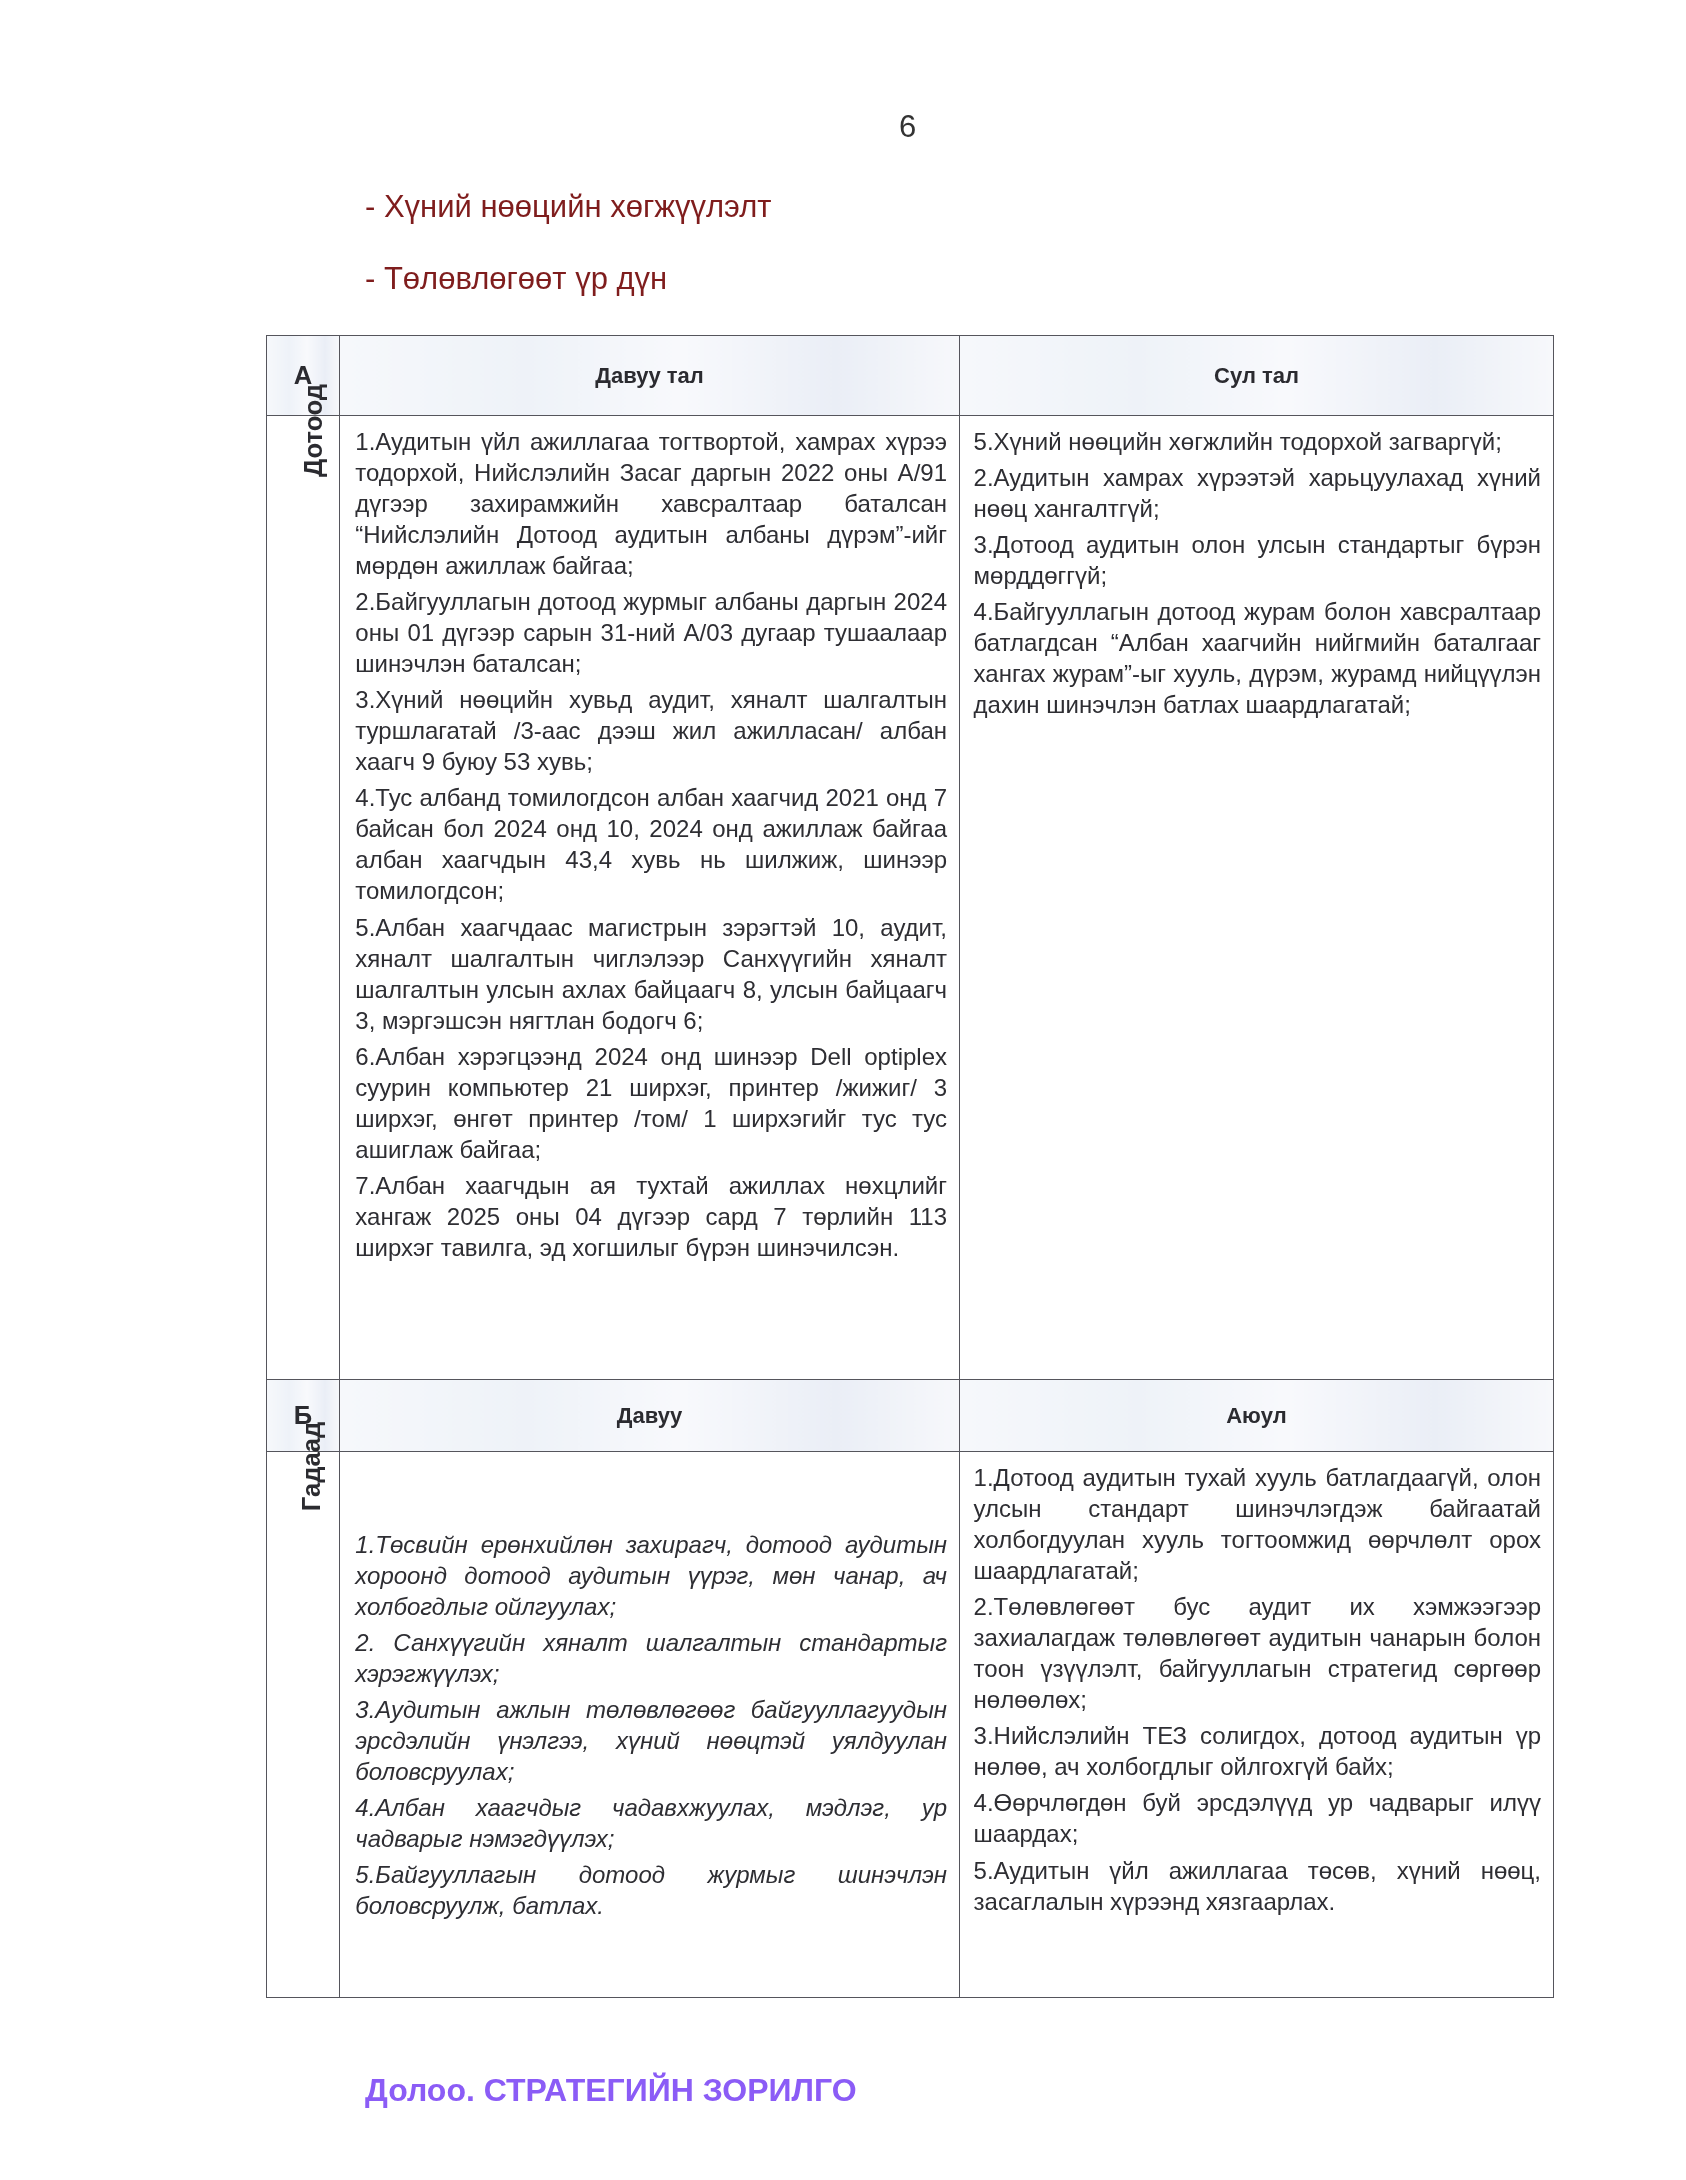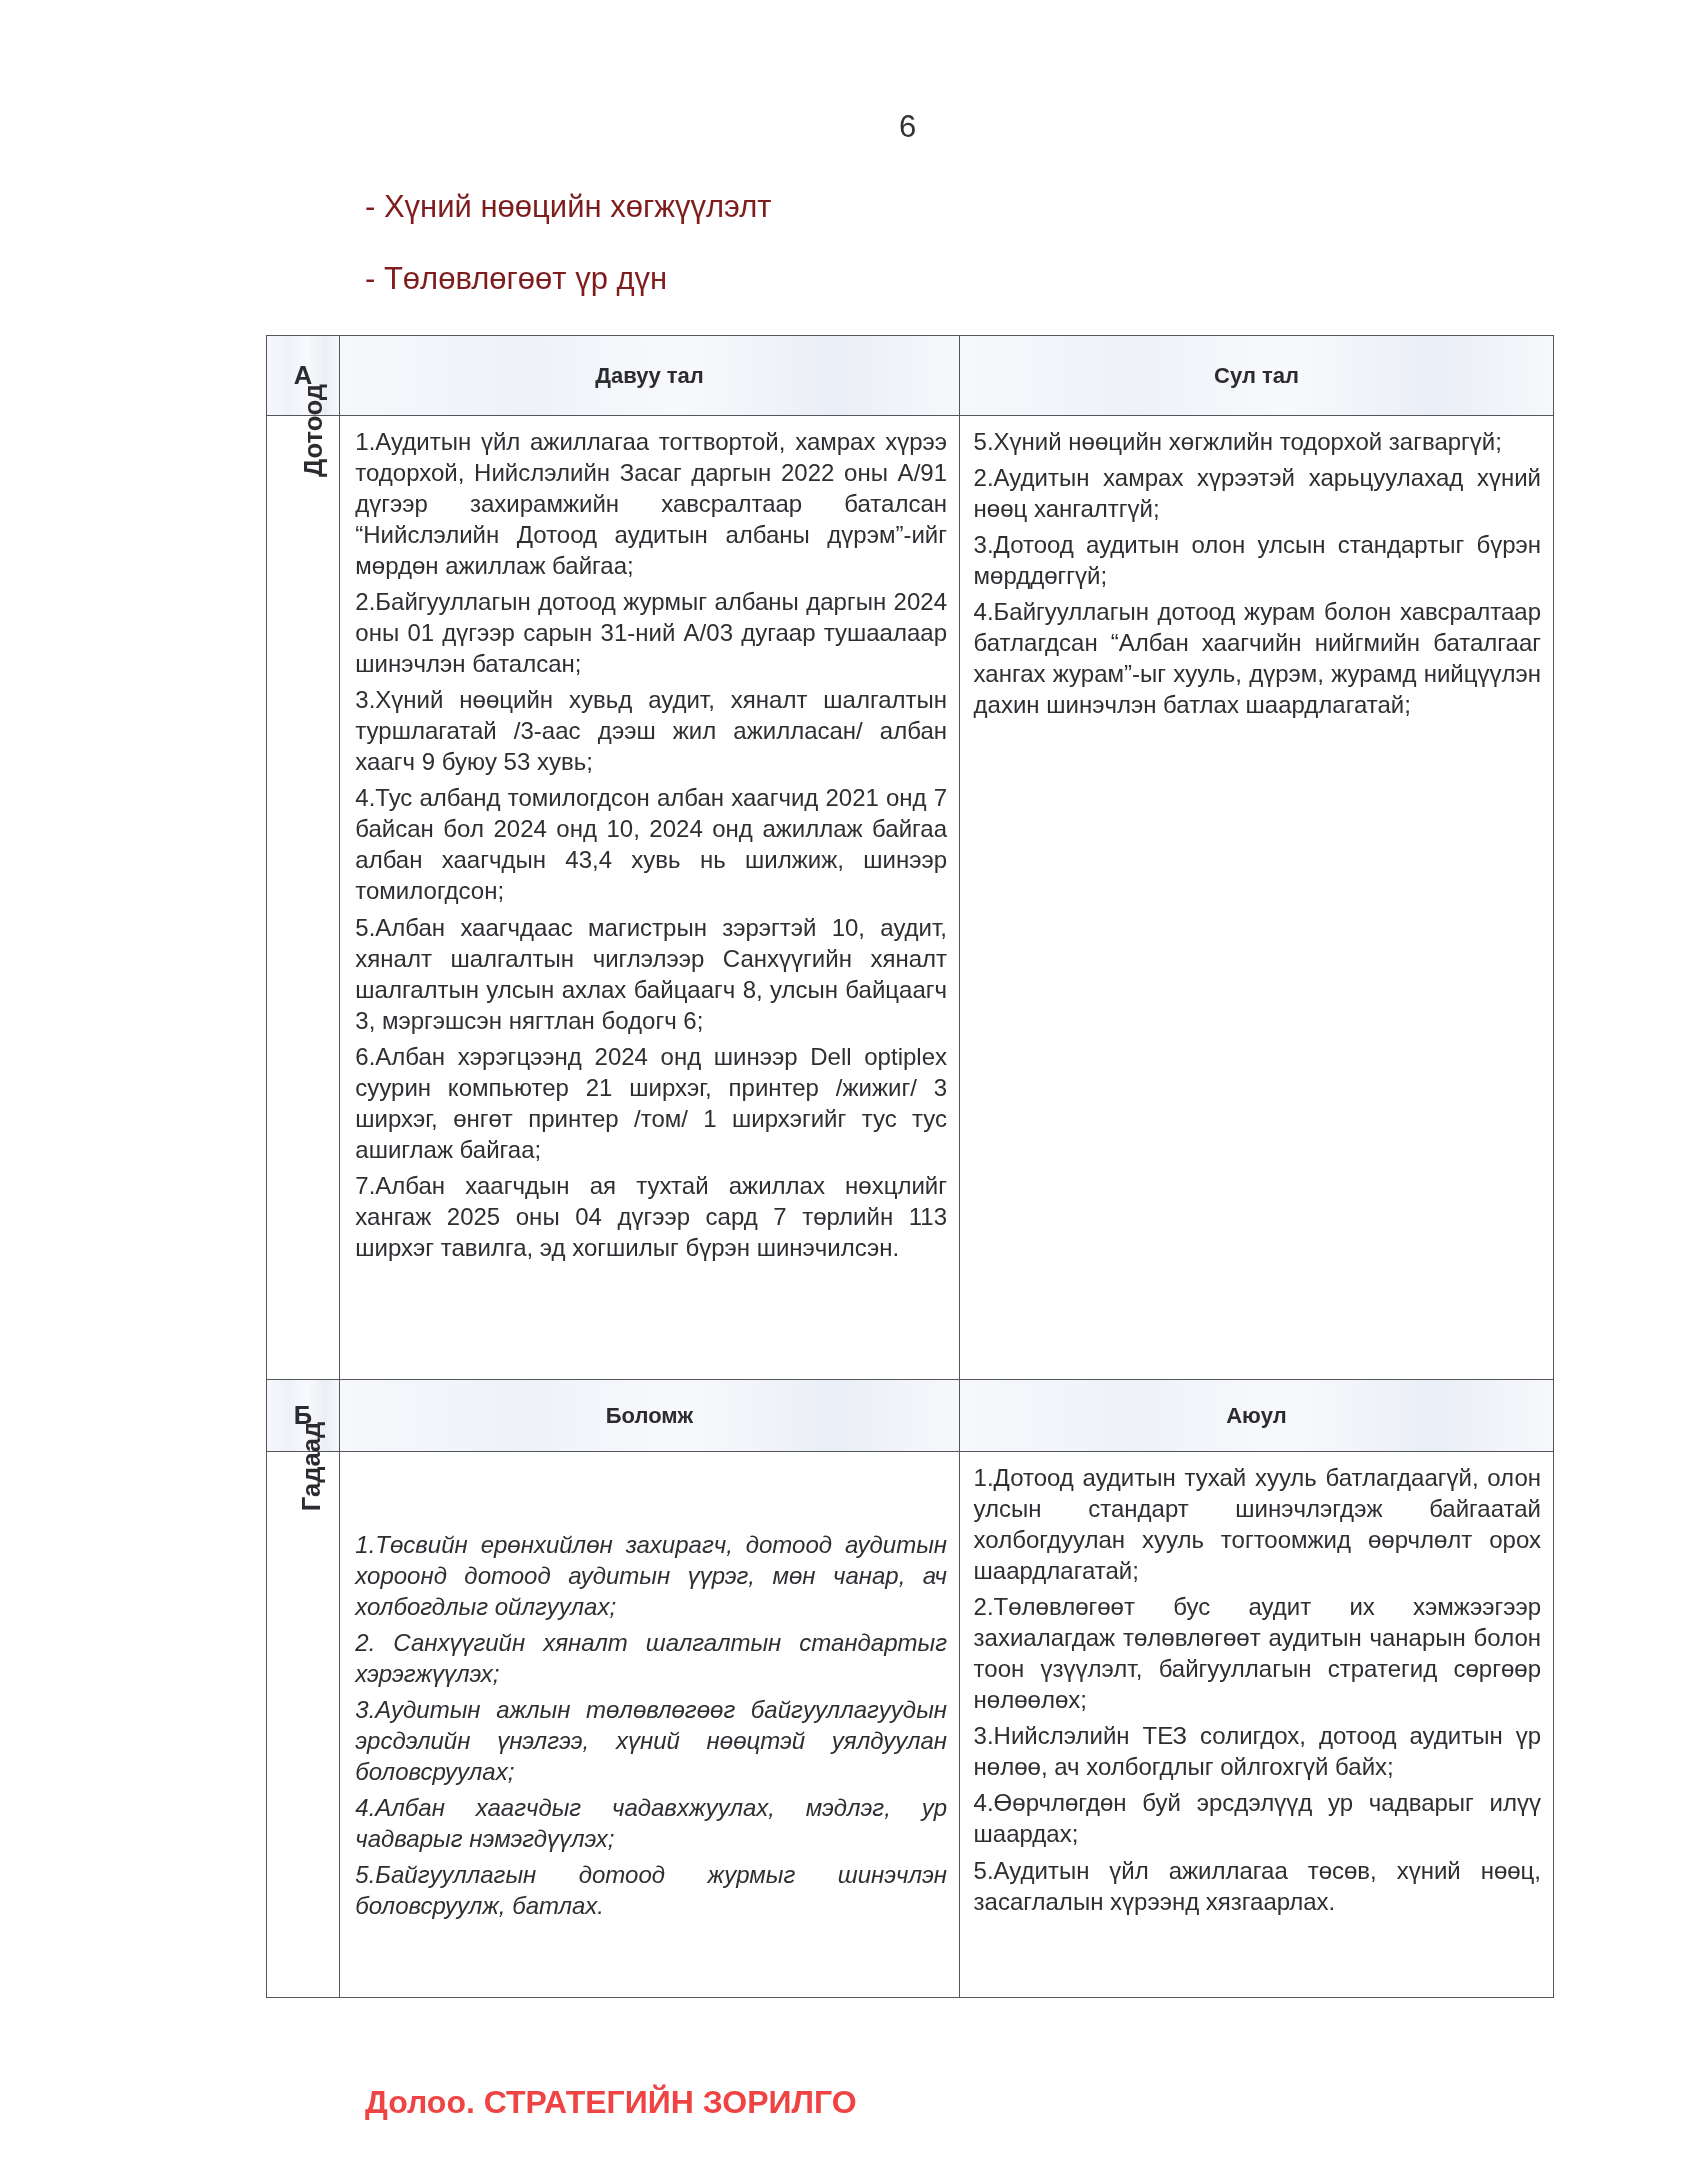--- a/index.html
+++ b/index.html
@@ -48,21 +48,21 @@
   .cell-list.centered-v { padding-top: 77px; font-style: italic; }
   .cell-list p {
     margin: 0 0 5.1px 0; font-size: 24px; line-height: 31px;
     text-align: justify; color: #2e2e33;
   }
   tr.body1 td { height: 963px; }
   tr.body2 td { height: 545px; }
 
   .section-heading {
     position: absolute; top: 2072px; left: 365px;
-    font-size: 32px; font-weight: bold; color: #ef4444; margin-top: 12px;
+    font-size: 32px; font-weight: bold; color: #8b5cf6;
   }
 </style>
 </head>
 <body>
 
 <div class="page-number">6</div>
 
 <div class="bullet b1">- Хүний нөөцийн хөгжүүлэлт</div>
 <div class="bullet b2">- Төлөвлөгөөт үр дүн</div>
 
@@ -97,21 +97,21 @@
       <div class="cell-list right" id="weaknesses-list">
             <p>5.Хүний нөөцийн хөгжлийн тодорхой загваргүй;</p>
             <p>2.Аудитын хамрах хүрээтэй харьцуулахад хүний нөөц хангалтгүй;</p>
             <p>3.Дотоод аудитын олон улсын стандартыг бүрэн мөрддөггүй;</p>
             <p>4.Байгууллагын дотоод журам болон хавсралтаар батлагдсан “Албан хаагчийн нийгмийн баталгааг хангах журам”-ыг хууль, дүрэм, журамд нийцүүлэн дахин шинэчлэн батлах шаардлагатай;</p>
           </div>
     </td>
   </tr>
   <tr class="head head2">
     <td class="label">Б</td>
-    <td>Боломж</td>
+    <td>Давуу</td>
     <td>Аюул</td>
   </tr>
   <tr class="body2">
     <td class="side">
       <span class="vert">Гадаад</span>
     </td>
     <td>
       <div class="cell-list centered-v" id="opportunities-list">
             <p>1.Төсвийн ерөнхийлөн захирагч, дотоод аудитын хороонд дотоод аудитын үүрэг, мөн чанар, ач холбогдлыг ойлгуулах;</p>
             <p>2. Санхүүгийн хяналт шалгалтын стандартыг хэрэгжүүлэх;</p>

